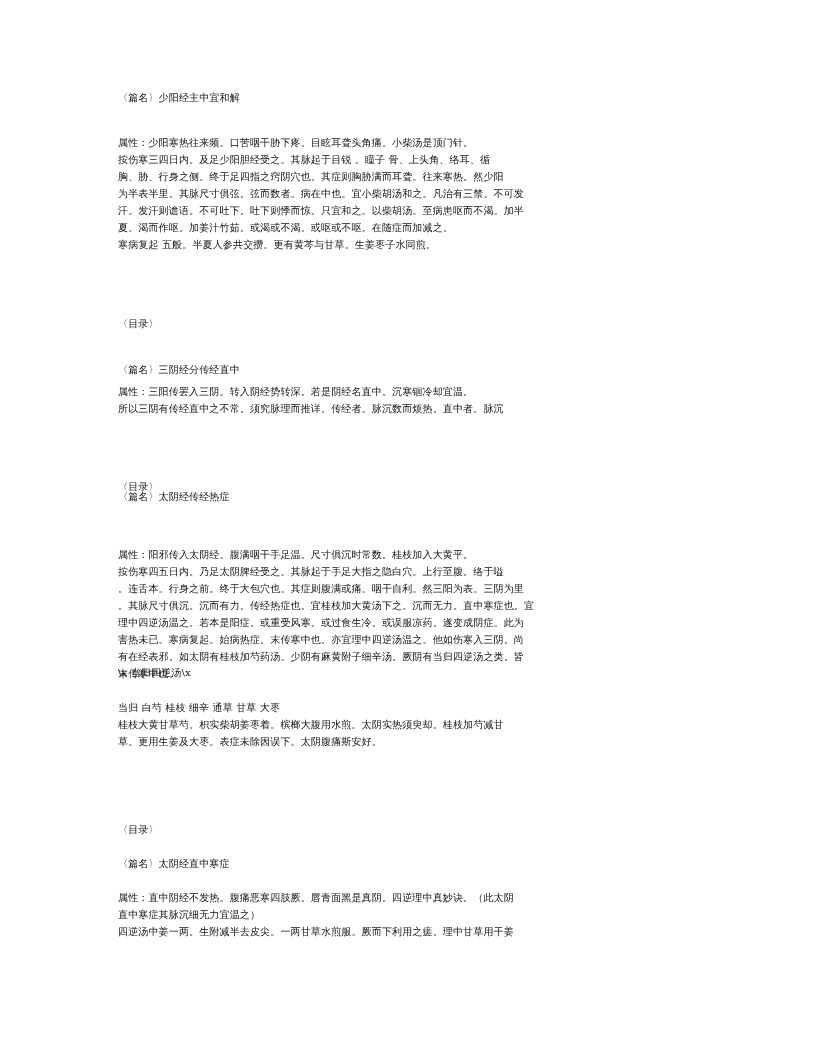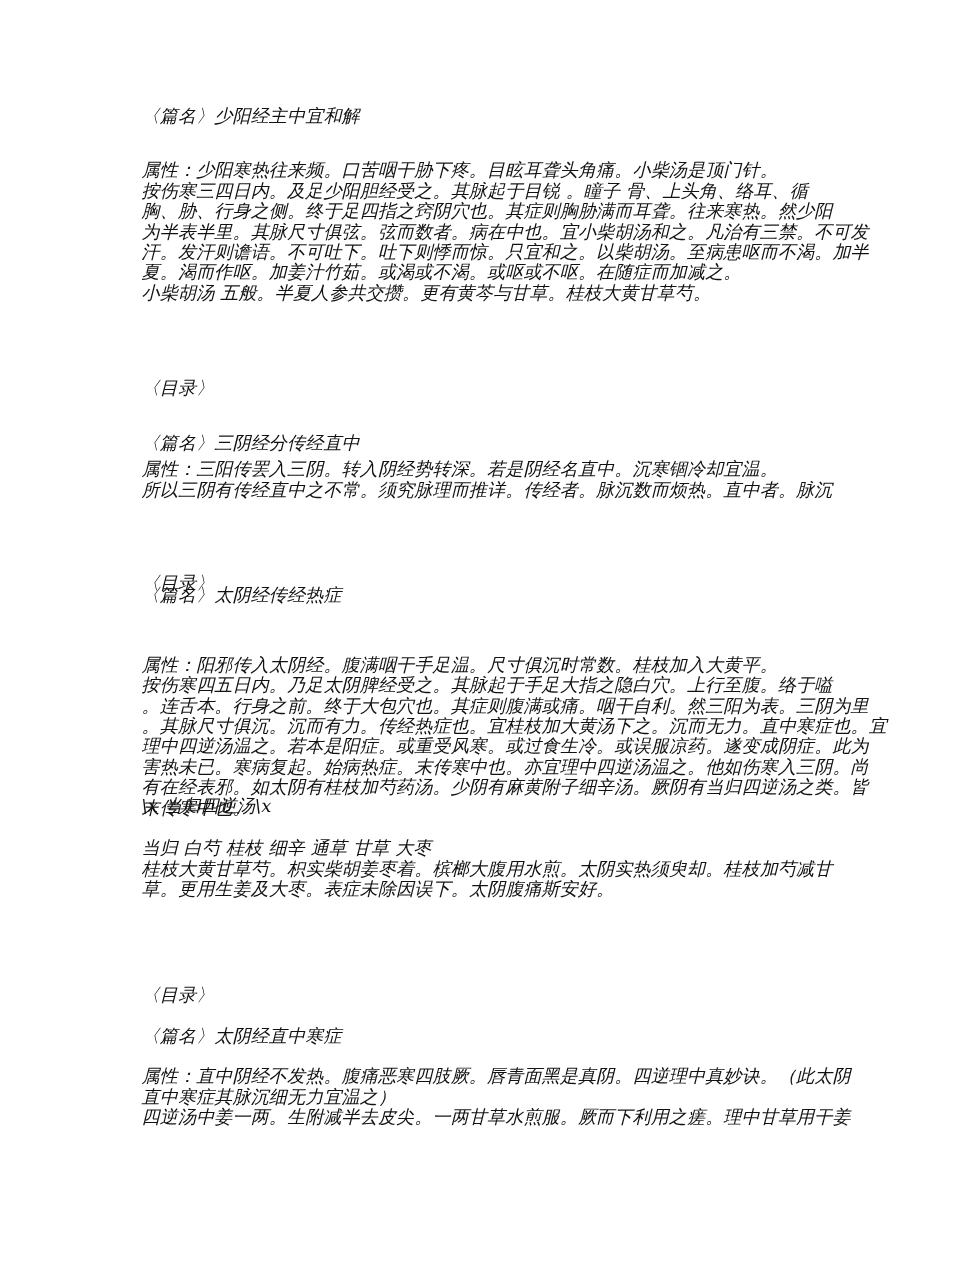--- a/index.html
+++ b/index.html
@@ -1,33 +1,33 @@
 <!DOCTYPE html>
 <html><head>
 <meta charset="utf-8">
 <style>
   html, body { margin: 0; padding: 0; background: #ffffff; }
   body { width: 816px; height: 1056px; position: relative; overflow: hidden;
          font-family: "DejaVu Serif", "Liberation Serif", serif; color: #111111; }
   .page { position: absolute; left: 118px; top: 0; width: 580px; }
-  .line { position: absolute; left: 0; white-space: nowrap; font-size: 15px; line-height: 17px; height: 17px; letter-spacing: 0.15px; font-style: italic; }
+  .line { position: absolute; left: 0; white-space: nowrap; font-size: 10px; line-height: 17px; height: 17px; letter-spacing: 0.15px; }
 </style>
 </head>
 <body>
 
 <div class="page">
 
   <div class="line" style="top:89px">〈篇名〉少阳经主中宜和解</div>
   <div class="line" style="top:134px">属性：少阳寒热往来频。口苦咽干胁下疼。目眩耳聋头角痛。小柴汤是顶门针。</div>
   <div class="line" style="top:151px">按伤寒三四日内。及足少阳胆经受之。其脉起于目锐  。瞳子  骨、上头角、络耳、循</div>
   <div class="line" style="top:168px">胸、胁、行身之侧。终于足四指之窍阴穴也。其症则胸胁满而耳聋。往来寒热。然少阳</div>
   <div class="line" style="top:185px">为半表半里。其脉尺寸俱弦。弦而数者。病在中也。宜小柴胡汤和之。凡治有三禁。不可发</div>
   <div class="line" style="top:202px">汗。发汗则谵语。不可吐下。吐下则悸而惊。只宜和之。以柴胡汤。至病患呕而不渴。加半</div>
   <div class="line" style="top:219px">夏。渴而作呕。加姜汁竹茹。或渴或不渴。或呕或不呕。在随症而加减之。</div>
-  <div class="line" style="top:236px">小柴胡汤  五般。半夏人参共交攒。更有黄芩与甘草。桂枝大黄甘草芍。</div>
+  <div class="line" style="top:236px">寒病复起  五般。半夏人参共交攒。更有黄芩与甘草。生姜枣子水同煎。</div>
 
   <div class="line" style="top:315px">〈目录〉</div>
   <div class="line" style="top:361px">〈篇名〉三阴经分传经直中</div>
   <div class="line" style="top:383px">属性：三阳传罢入三阴。转入阴经势转深。若是阴经名直中。沉寒锢冷却宜温。</div>
   <div class="line" style="top:400px">所以三阴有传经直中之不常。须究脉理而推详。传经者。脉沉数而烦热。直中者。脉沉</div>
 
   <div class="line" style="top:478px">〈目录〉</div>
   <div class="line" style="top:488px">〈篇名〉太阴经传经热症</div>
   <div class="line" style="top:546px">属性：阳邪传入太阴经。腹满咽干手足温。尺寸俱沉时常数。桂枝加入大黄平。</div>
   <div class="line" style="top:563px">按伤寒四五日内。乃足太阴脾经受之。其脉起于手足大指之隐白穴。上行至腹。络于嗌</div>

